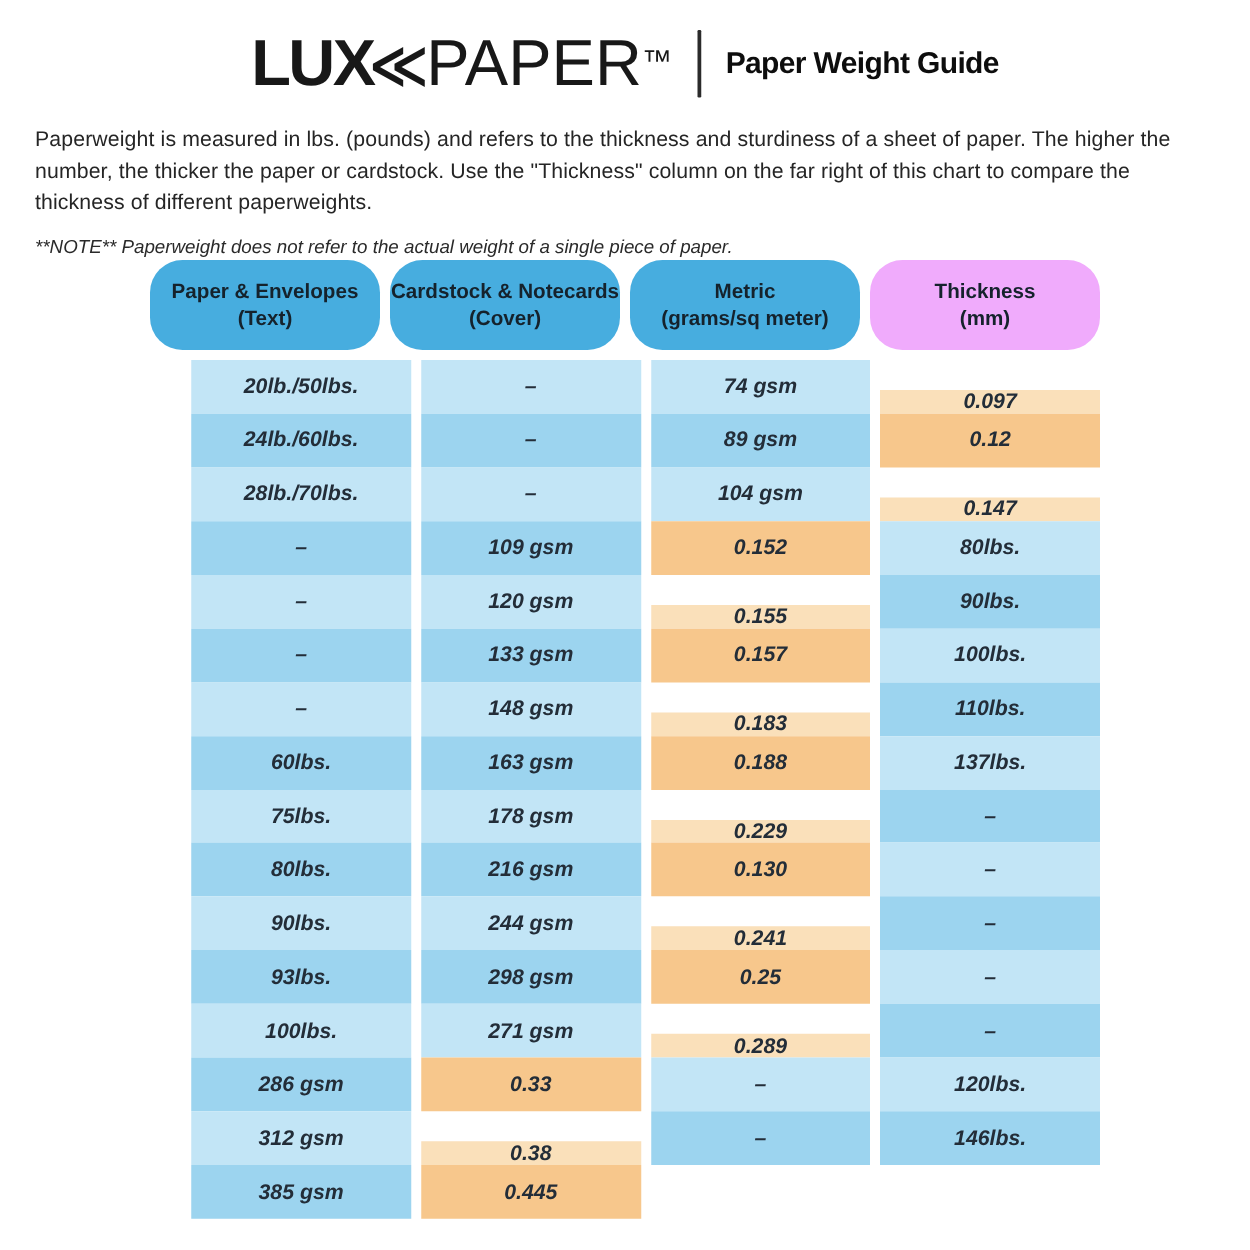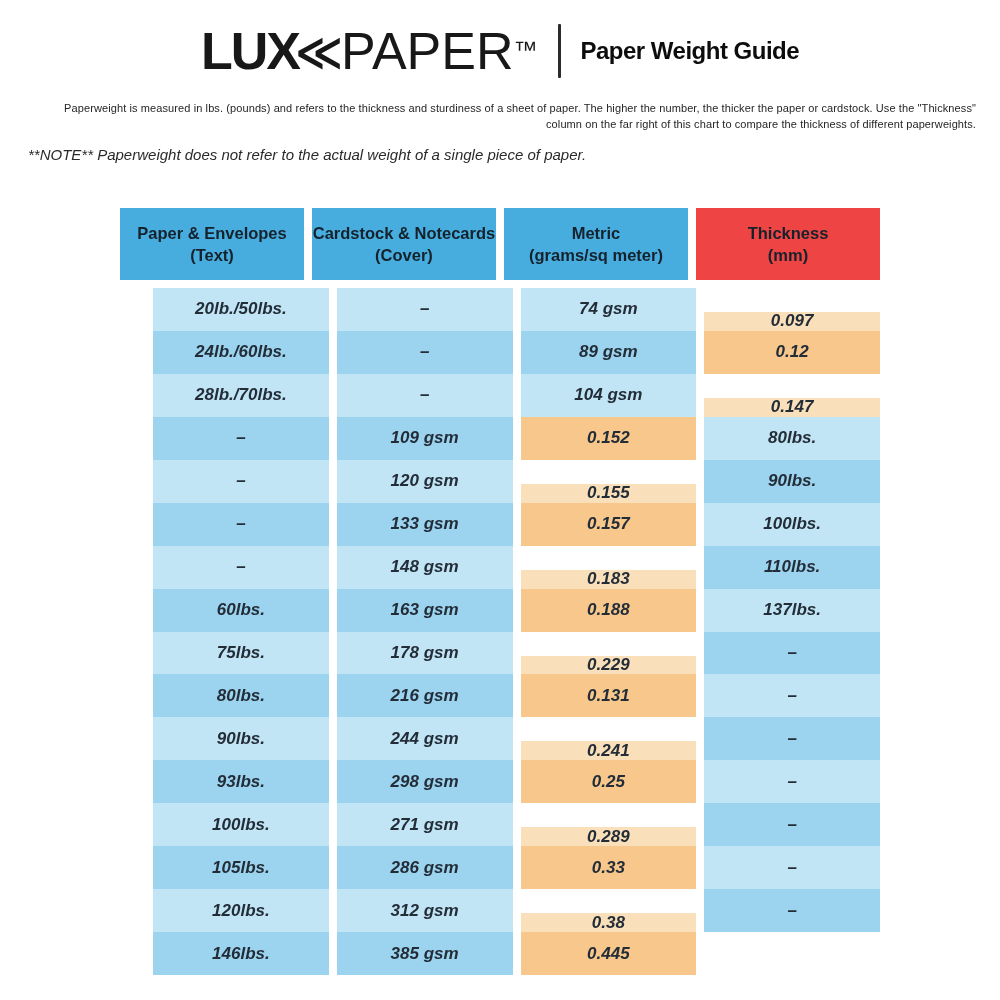--- a/index.html
+++ b/index.html
@@ -35,25 +35,24 @@
   .brand-divider {
     width: 3px; height: 54px; background: #2b2b2b; border-radius: 1px;
   }
   .page-title {
     font-size: 24px; font-weight: 800; color: #0d0d0d; letter-spacing: -0.5px;
   }
 
   
   .intro {
     margin: 22px 24px 0 28px;
-    font-size: 11px;
+    font-size: 17px;
     line-height: 1.47;
     color: #252525;
     letter-spacing: 0.1px;
-    text-align: right;
   }
   .note {
     margin: 14px 24px 0 28px;
     font-size: 15px;
     font-style: italic;
     color: #2a2a2a;
   }
 
   
   .weights-table {
@@ -71,23 +70,24 @@
     height: 72px;
     display: flex;
     flex-direction: column;
     justify-content: center;
     align-items: center;
     text-align: center;
     font-weight: bold;
     font-size: 16.5px;
     line-height: 1.35;
     color: #15222c;
+    border-radius: 26px;
   }
   .hcell.h-blue { background: #47ADDF; }
-  .hcell.h-orange { background: #ef4444; }
+  .hcell.h-orange { background: #f0abfc; }
 
   .tbody { grid-auto-rows: 42.94px; padding-left: 33px; }
   .cell {
     display: flex;
     justify-content: center;
     align-items: center;
     font-style: italic;
     font-weight: 600;
     font-size: 17px;
     color: #232d38;
@@ -167,35 +167,34 @@
         <div class="cell blue dark">60lbs.</div>
         <div class="cell blue dark">163 gsm</div>
         <div class="cell orange dark">0.188</div>
         <div class="cell blue light">137lbs.</div>
         <div class="cell blue light">75lbs.</div>
         <div class="cell blue light">178 gsm</div>
         <div class="cell orange light">0.229</div>
         <div class="cell blue dark">–</div>
         <div class="cell blue dark">80lbs.</div>
         <div class="cell blue dark">216 gsm</div>
-        <div class="cell orange dark">0.131</div>
+        <div class="cell orange dark">0.130</div>
         <div class="cell blue light">–</div>
         <div class="cell blue light">90lbs.</div>
         <div class="cell blue light">244 gsm</div>
         <div class="cell orange light">0.241</div>
         <div class="cell blue dark">–</div>
         <div class="cell blue dark">93lbs.</div>
         <div class="cell blue dark">298 gsm</div>
         <div class="cell orange dark">0.25</div>
         <div class="cell blue light">–</div>
         <div class="cell blue light">100lbs.</div>
         <div class="cell blue light">271 gsm</div>
         <div class="cell orange light">0.289</div>
         <div class="cell blue dark">–</div>
-        <div class="cell blue dark">105lbs.</div>
         <div class="cell blue dark">286 gsm</div>
         <div class="cell orange dark">0.33</div>
         <div class="cell blue light">–</div>
         <div class="cell blue light">120lbs.</div>
         <div class="cell blue light">312 gsm</div>
         <div class="cell orange light">0.38</div>
         <div class="cell blue dark">–</div>
         <div class="cell blue dark">146lbs.</div>
         <div class="cell blue dark">385 gsm</div>
         <div class="cell orange dark">0.445</div>

